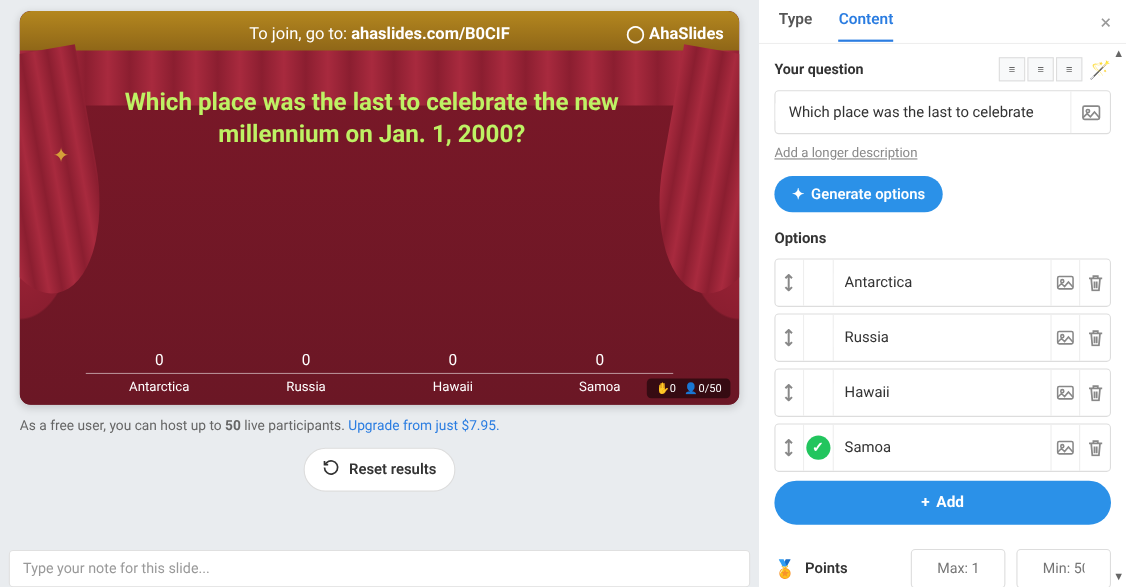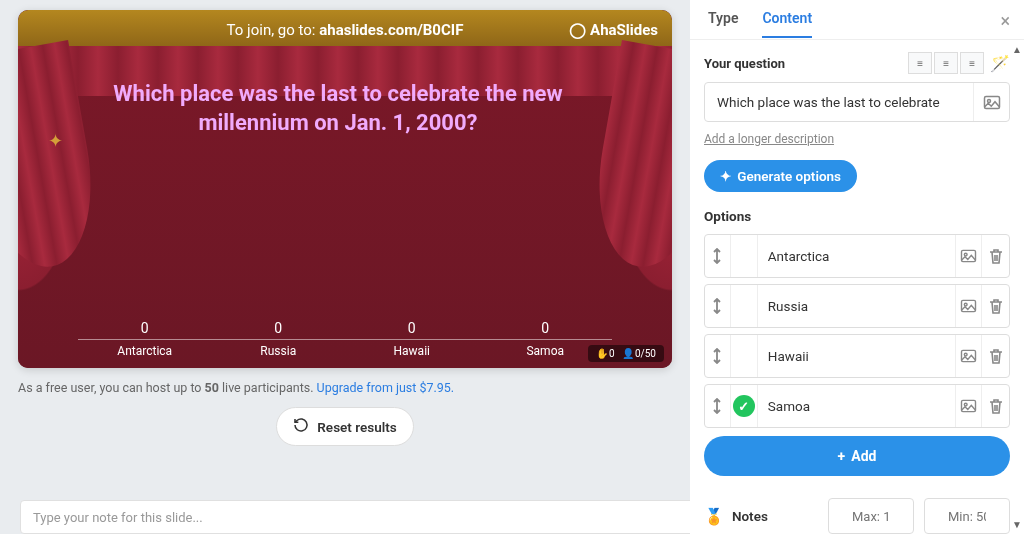--- a/index.html
+++ b/index.html
@@ -24,38 +24,38 @@
     background: repeating-linear-gradient(90deg, #a82a3e 0px, #8b1e30 12px, #a82a3e 24px);
     border-radius: 0 0 50% 50%;
   }
   .curtain-left { left: -40px; transform: rotate(-10deg); }
   .curtain-right { right: -40px; transform: rotate(10deg); }
   .curtain-top {
     position: absolute; top: 36px; left: 0; right: 0; height: 50px;
     background: repeating-linear-gradient(90deg, #a82a3e 0px, #8b1e30 20px, #a82a3e 40px);
     border-radius: 0 0 30px 30px / 0 0 20px 20px;
   }
-  .question-text { position: absolute; top: 70px; left: 40px; right: 54px; text-align: center; color: #f0abfc; font-size: 22px; font-weight: 700; line-height: 1.3; z-index: 10; }
+  .question-text { position: absolute; top: 70px; left: 40px; right: 54px; text-align: center; color: #bef264; font-size: 22px; font-weight: 700; line-height: 1.3; z-index: 10; }
   .sparkle { position: absolute; left: 30px; top: 120px; color: #d4a039; font-size: 18px; z-index: 11; }
   .chart-area { position: absolute; bottom: 10px; left: 60px; right: 60px; height: 50px; z-index: 12; }
   .chart-line { position: absolute; bottom: 18px; left: 0; right: 0; height: 1px; background: rgba(255,255,255,0.5); }
   .chart-item { position: absolute; bottom: 0; width: 25%; text-align: center; color: #fff; font-size: 12px; }
   .chart-item .count { position: absolute; bottom: 22px; width: 100%; font-size: 14px; }
   .chart-item .label { position: absolute; bottom: 0; width: 100%; }
   .chart-item:nth-child(2) { left: 0%; }
   .chart-item:nth-child(3) { left: 25%; }
   .chart-item:nth-child(4) { left: 50%; }
   .chart-item:nth-child(5) { left: 75%; }
   .footer-stats { position: absolute; bottom: 6px; right: 8px; background: rgba(0,0,0,0.5); border-radius: 4px; padding: 3px 8px; color: #fff; font-size: 10px; display: flex; gap: 8px; z-index: 15; }
   .host-info { font-size: 12.5px; color: #666; margin-top: 12px; }
   .host-info a { color: #2b7de1; text-decoration: none; }
   .bottom-buttons { text-align: center; margin-top: 12px; display: flex; justify-content: center; gap: 10px; }
   .round-btn { display: inline-flex; align-items: center; gap: 8px; background: #fff; border: 1px solid #ddd; border-radius: 22px; padding: 9px 16px; font-size: 13.5px; font-weight: 600; color: #333; cursor: pointer; }
   .pv-icon { background: #22c55e; color: #fff; width: 24px; height: 24px; border-radius: 6px; display: flex; align-items: center; justify-content: center; font-size: 14px; }
-  .note-bar { position: absolute; bottom: 0; left: 20px; width: 674px; height: 34px; background: #fff; border: 1px solid #e0e0e0; border-radius: 4px; display: flex; align-items: center; padding: 0 12px; font-size: 13px; color: #999; justify-content: space-between; }
+  .note-bar { position: absolute; bottom: 0; left: 8px; width: 674px; height: 34px; background: #fff; border: 1px solid #e0e0e0; border-radius: 4px; display: flex; align-items: center; padding: 0 12px; font-size: 13px; color: #999; justify-content: space-between; }
   .note-bar a { color: #2b7de1; }
 
   .right-panel { position: absolute; right: 0; top: 0; width: 334px; height: 534px; background: #fff; overflow: hidden; }
   .tabs { display: flex; align-items: flex-start; padding: 0 18px; height: 40px; border-bottom: 1px solid #eee; position: relative; }
   .tab { font-size: 14px; font-weight: 600; margin-right: 24px; color: #555; padding: 10px 0; cursor: pointer; }
   .tab.active { color: #2b7de1; border-bottom: 2px solid #2b7de1; }
   .close-x { position: absolute; right: 14px; top: 10px; color: #999; font-size: 18px; cursor: pointer; }
   .scroll-body { height: 494px; overflow-y: auto; padding: 12px 14px 40px 14px; position: relative; }
   .scroll-body::-webkit-scrollbar { width: 8px; }
   .scroll-body::-webkit-scrollbar-thumb { background: #ccc; border-radius: 4px; }
@@ -273,21 +273,21 @@
           </div>
         </div>
       </div>
     <button class="add-btn">
       <span>+</span>
       <span>Add</span>
     </button>
     <div class="points-row">
       <div class="points-label">
         <span class="trophy-icon">🏅</span>
-        <span>Notes</span>
+        <span>Points</span>
       </div>
       <input class="points-input" placeholder="Max: 100" style="">
       <input class="points-input" placeholder="Min: 50" style="">
     </div>
     
     <span class="pager-arrow" style="bottom:4px">▼</span>
   </div>
 </div>
 
 </body></html>

